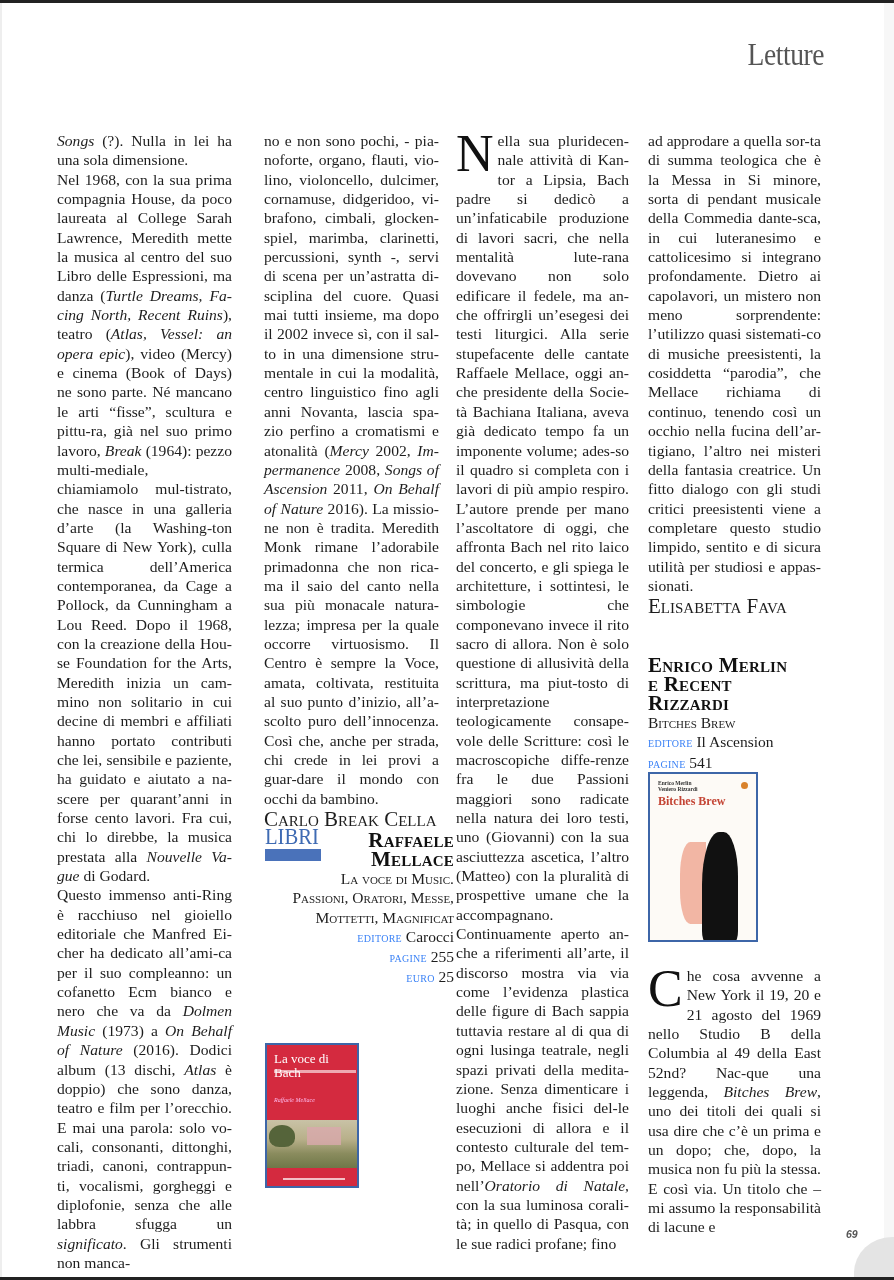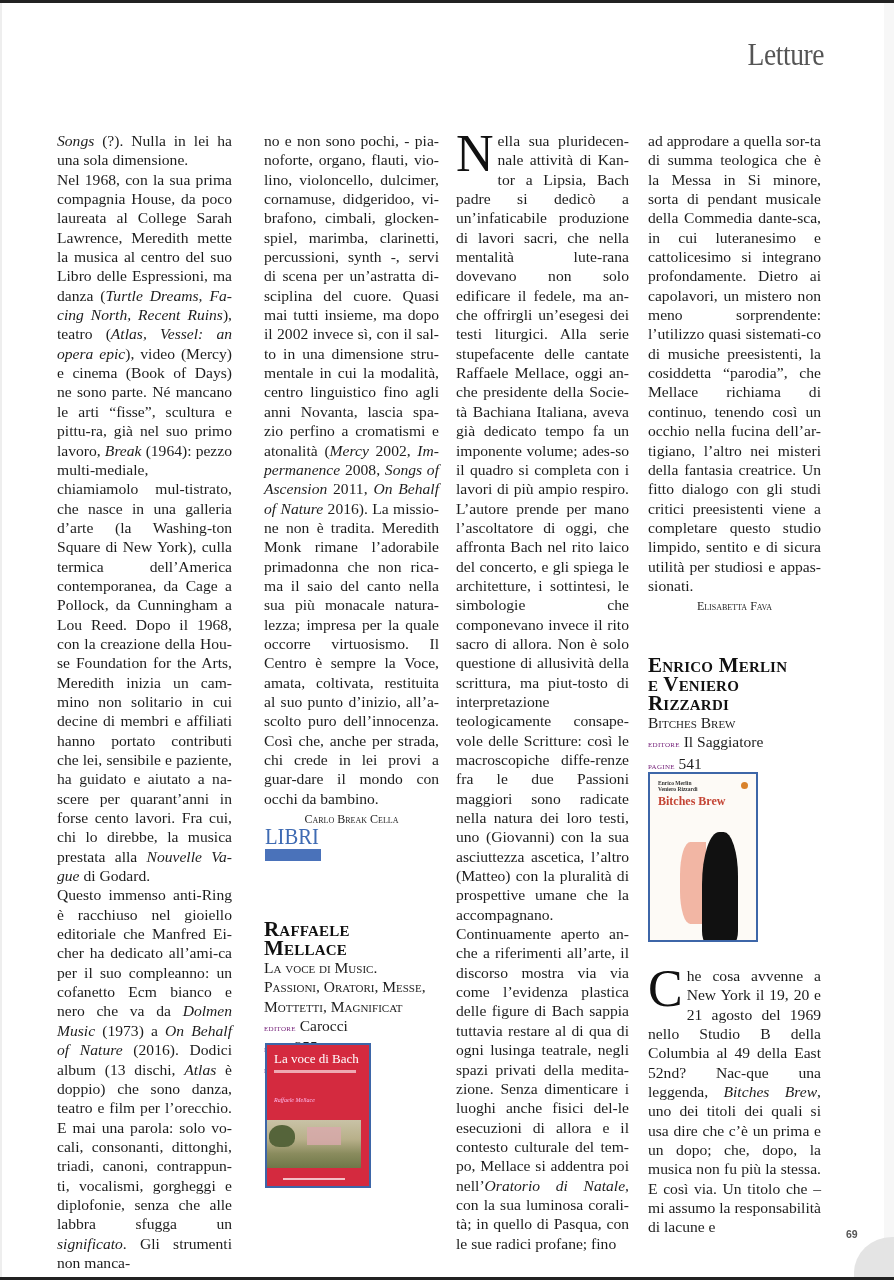--- a/index.html
+++ b/index.html
@@ -25,45 +25,45 @@
   .col {
     position: absolute; top: 131px; font-size: 15.6px; line-height: 19.35px;
     text-align: justify; hyphens: manual;
   }
   .col p { margin: 0; }
   .c1 { left: 57px; width: 175px; }
   .c2 { left: 264px; width: 175px; }
   .c3 { left: 456px; width: 173px; }
   .c4 { left: 648px; width: 173px; }
   .sig {
-    text-align: center; font-variant: small-caps; font-size: 12px;
+    text-align: left; font-variant: small-caps; font-size: 21px;
     margin-top: 2px !important;
   }
   .dropcap {
     float: left; font-size: 52px; line-height: 40px; margin: 2px 4px -4px 0;
     padding-top: 1px; color: #111;
   }
   .libri-head {
     position: absolute; left: 265px; top: 825px;
     font-size: 24px; color: #3f6bb3; line-height: 22px;
     transform: scaleX(0.86); transform-origin: left center;
   }
   .libri-bar { position: absolute; left: 265px; top: 849px; width: 56px; height: 12px; background: #4a72ba; }
   .book { position: absolute; line-height: 19.3px; font-size: 15px; }
-  .book-a { left: 264px; top: 920px; width: 190px; }
+  .book-a { left: 264px; top: 831px; width: 190px; text-align: right; }
   .book-b { left: 648px; top: 656px; width: 185px; }
   .author {
     font-variant: small-caps; font-weight: bold; font-size: 21px; line-height: 19px;
     color: #111; letter-spacing: 0.2px;
   }
   .booktitle { font-variant: small-caps; font-size: 15.5px; }
-  .label { font-variant: small-caps; color: #701a75; font-size: 10px; letter-spacing: 0.3px; }
+  .label { font-variant: small-caps; color: #3b82f6; font-size: 14px; letter-spacing: 0.3px; }
   .value { font-size: 15.5px; }
   .cover-a {
-    position: absolute; left: 265px; top: 1043px; width: 106px; height: 145px;
+    position: absolute; left: 265px; top: 1043px; width: 94px; height: 145px;
     background: #d42a3f; border: 2px solid #3d66a8; box-sizing: border-box; overflow: hidden;
   }
   .cover-a .ct { position: absolute; left: 7px; top: 7px; color: #fff; font-size: 13px; line-height: 14px; }
   .cover-a .cs { position: absolute; left: 7px; top: 25px; width: 82px; height: 3px; background: rgba(255,255,255,0.6); }
   .cover-a .ca { position: absolute; left: 7px; top: 52px; color: #fbe; font-size: 6px; font-style: italic; }
   .cover-a .cimg {
     position: absolute; left: 0; top: 75px; width: 94px; height: 48px;
     background: linear-gradient(180deg, #c9c2a6 0%, #b8b08a 40%, #8a8c5e 70%, #6f7748 100%);
   }
   .cover-a .ctree { position: absolute; left: 2px; top: 80px; width: 26px; height: 22px; background: #55643a; border-radius: 50% 50% 40% 40%; }
@@ -80,21 +80,21 @@
   .cover-b .cface {
     position: absolute; left: 30px; top: 68px; width: 26px; height: 82px;
     background: #f2b6a4; border-radius: 40% 0 0 40%;
   }
   .cover-b .cshadow {
     position: absolute; left: 52px; top: 58px; width: 36px; height: 110px;
     background: #111; border-radius: 48% 40% 10% 10%;
   }
   .page-number {
     position: absolute; left: 846px; top: 1228px; font-family: "Liberation Sans", sans-serif;
-    font-weight: bold; font-size: 10.5px; color: #555;
+    font-weight: bold; font-size: 10.5px; color: #555; font-style: italic;
   }
   i, em { font-style: italic; }
 </style>
 </head>
 <body>
 
 <div class="top-bar"></div>
 <div class="left-edge"></div>
 <div class="right-edge"></div>
 <div class="bottom-bar"></div>
@@ -141,24 +141,24 @@
   <p>Continuamente aperto an-che a riferimenti all’arte, il discorso mostra via via come l’evidenza plastica delle figure di Bach sappia tuttavia restare al di qua di ogni lusinga teatrale, negli spazi privati della medita-zione. Senza dimenticare i luoghi anche fisici del-le esecuzioni di allora e il contesto culturale del tem-po, Mellace si addentra poi nell’<i>Oratorio di Natale</i>, con la sua luminosa corali-tà; in quello di Pasqua, con le sue radici profane; fino</p>
 </div>
 
 <div class="col c4">
   <p>ad approdare a quella sor-ta di summa teologica che è la Messa in Si minore, sorta di pendant musicale della Commedia dante-sca, in cui luteranesimo e cattolicesimo si integrano profondamente. Dietro ai capolavori, un mistero non meno sorprendente: l’utilizzo quasi sistemati-co di musiche preesistenti, la cosiddetta “parodia”, che Mellace richiama di continuo, tenendo così un occhio nella fucina dell’ar-tigiano, l’altro nei misteri della fantasia creatrice. Un fitto dialogo con gli studi critici preesistenti viene a completare questo studio limpido, sentito e di sicura utilità per studiosi e appas-sionati.</p>
   <p class="sig">Elisabetta Fava</p>
 </div>
 
 <div class="book book-b">
   <div class="author">Enrico Merlin</div>
-  <div class="author">e Veniero</div>
+  <div class="author">e Recent</div>
   <div class="author">Rizzardi</div>
   <div class="booktitle">Bitches Brew</div>
-  <div><span class="label">editore</span> <span class="value">Il Saggiatore</span></div>
+  <div><span class="label">editore</span> <span class="value">Il Ascension</span></div>
   <div><span class="label">pagine</span> <span class="value">541</span></div>
   <div><span class="label">euro</span> <span class="value">32</span></div>
 </div>
 <div class="cover-b">
   <div class="cauth" style="white-space:pre">Enrico Merlin
 Veniero Rizzardi</div>
   <div class="cdot"></div>
   <div class="ctitle">Bitches Brew</div>
   <div class="csub"></div>
   <div class="cface"></div>

